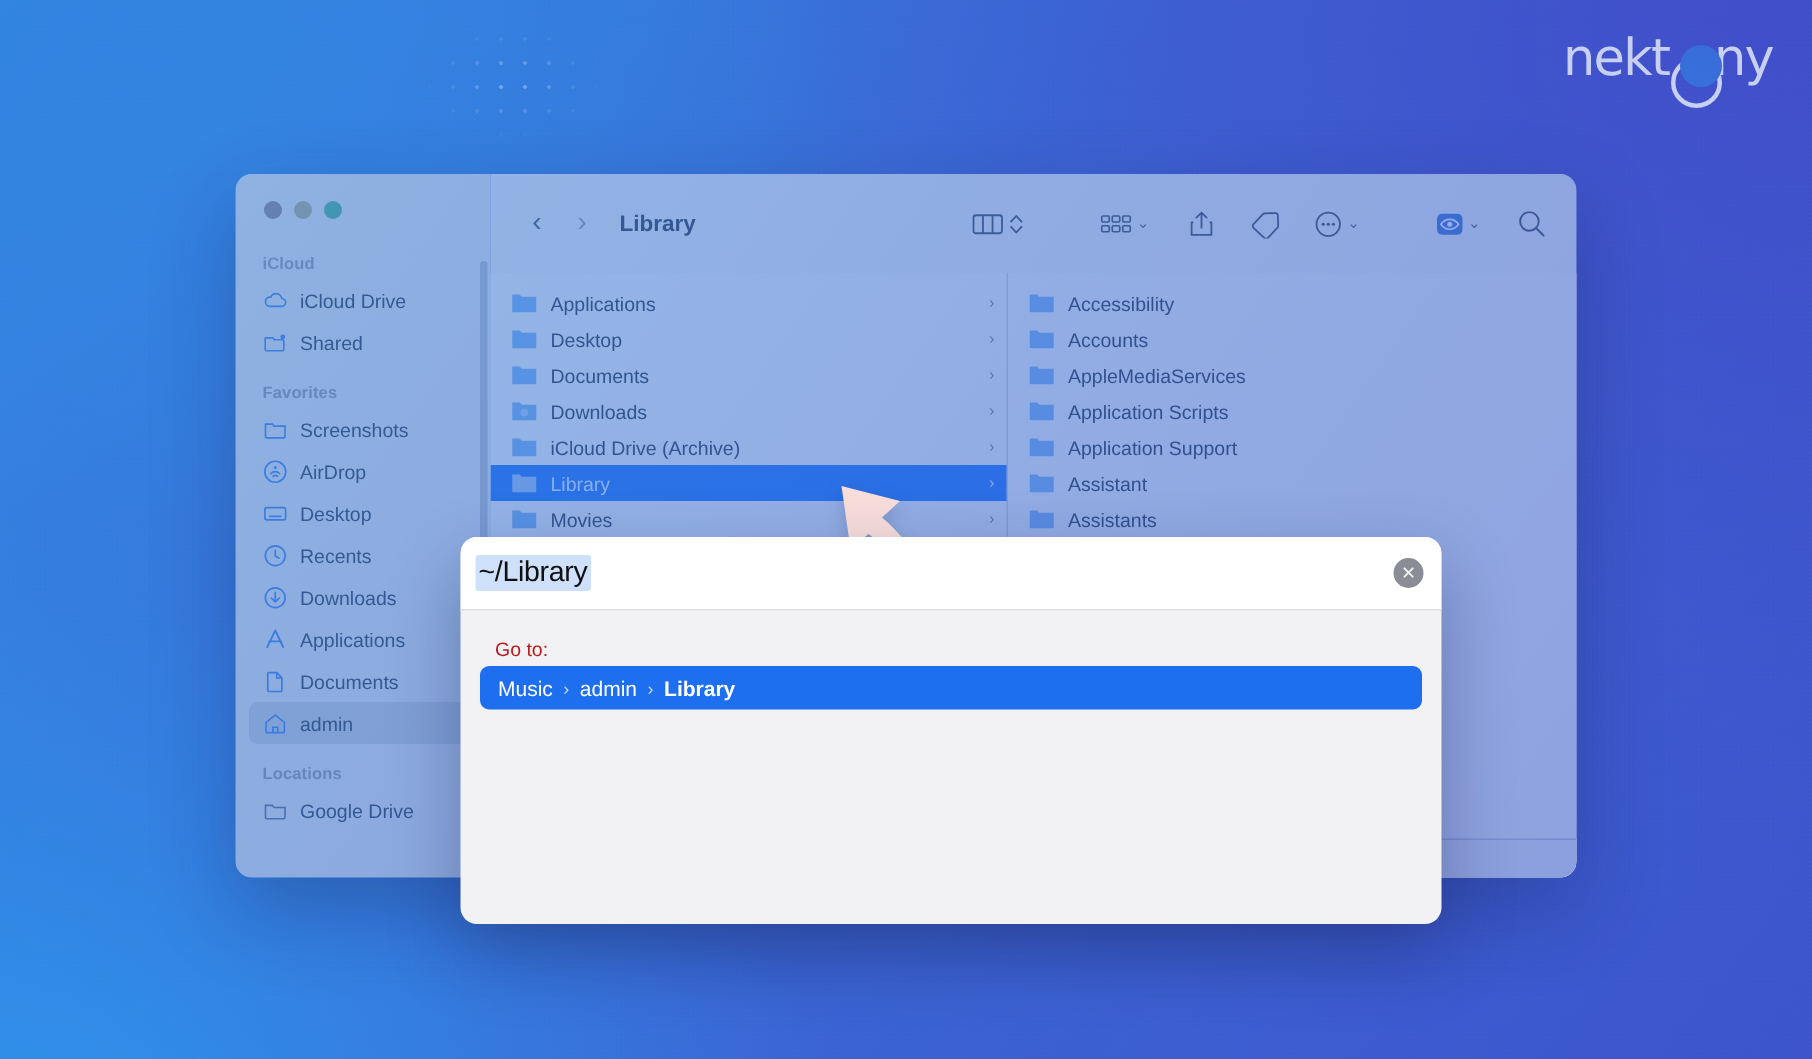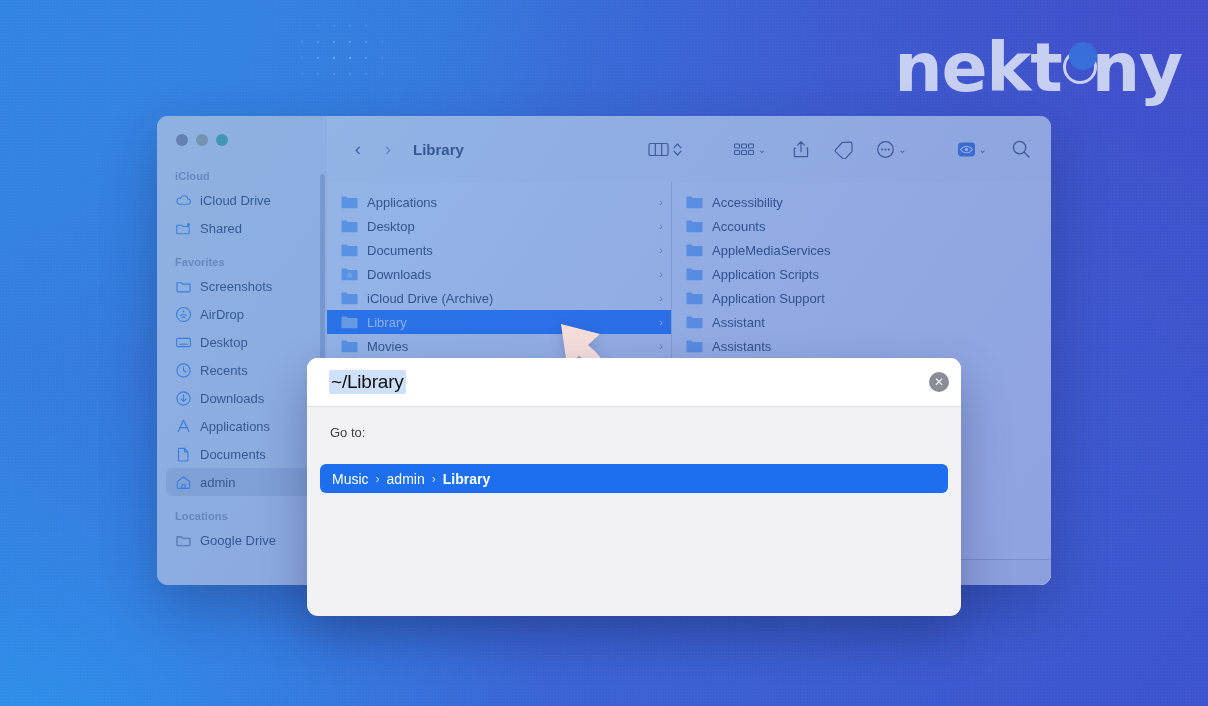--- a/index.html
+++ b/index.html
@@ -35,26 +35,26 @@
   #noise {
     position: absolute; inset: 0;
     background-image: radial-gradient(circle, rgba(255,255,255,0.035) .5px, rgba(0,0,0,0) .6px);
     background-size: 3px 3px;
     pointer-events: none;
   }
 
   
   #logo {
     position: absolute;
-    right: 26px; top: 34px;
-    font-size: 68px;
+    right: 26px; top: 22px;
+    font-size: 34px;
     letter-spacing: -1.2px;
     color: #c7cff2;
     font-family: "DejaVu Sans", sans-serif;
-    font-weight: 700;
+    font-weight: 400;
     line-height: 1;
     white-space: nowrap;
     user-select: none;
   }
   #logo .moon {
     position: relative;
     display: inline-block;
     width: 30px; height: 50px;
     vertical-align: top;
   }
@@ -223,42 +223,42 @@
     box-shadow: 0 20px 48px rgba(20,30,80,0.33);
     overflow: hidden;
     z-index: 60;
     display: flex;
     flex-direction: column;
   }
   #goto-field {
     height: 49px;
     background: #ffffff;
     display: flex; align-items: center;
-    padding: 0 12px 0 22px;
+    padding: 0 12px 0 10px;
     border-bottom: 1px solid #dcdcdf;
   }
   #goto-value {
     font-size: 19px;
     color: #101010;
     background: #cfe0fb;
     padding: 1px 2px;
     border-radius: 2px;
     letter-spacing: -.2px;
   }
   #goto-clear {
     margin-left: auto;
     width: 20px; height: 20px;
     border-radius: 50%;
     background: #8a8d96;
     color: #f2f2f4;
     display: flex; align-items: center; justify-content: center;
     font-size: 12px; line-height: 1;
   }
   #goto-body { padding: 18px 13px 0 13px; }
-  #goto-label { font-size: 13px; color: #404040; padding-left: 10px; margin-bottom: 24px; }
+  #goto-label { font-size: 13px; color: #b91c1c; padding-left: 10px; margin-bottom: 4px; }
   #goto-suggestion {
     background: #1d6ff0;
     border-radius: 6px;
     height: 29px;
     display: flex; align-items: center;
     padding: 0 12px;
     gap: 7px;
     color: #ffffff;
     font-size: 14px;
   }

